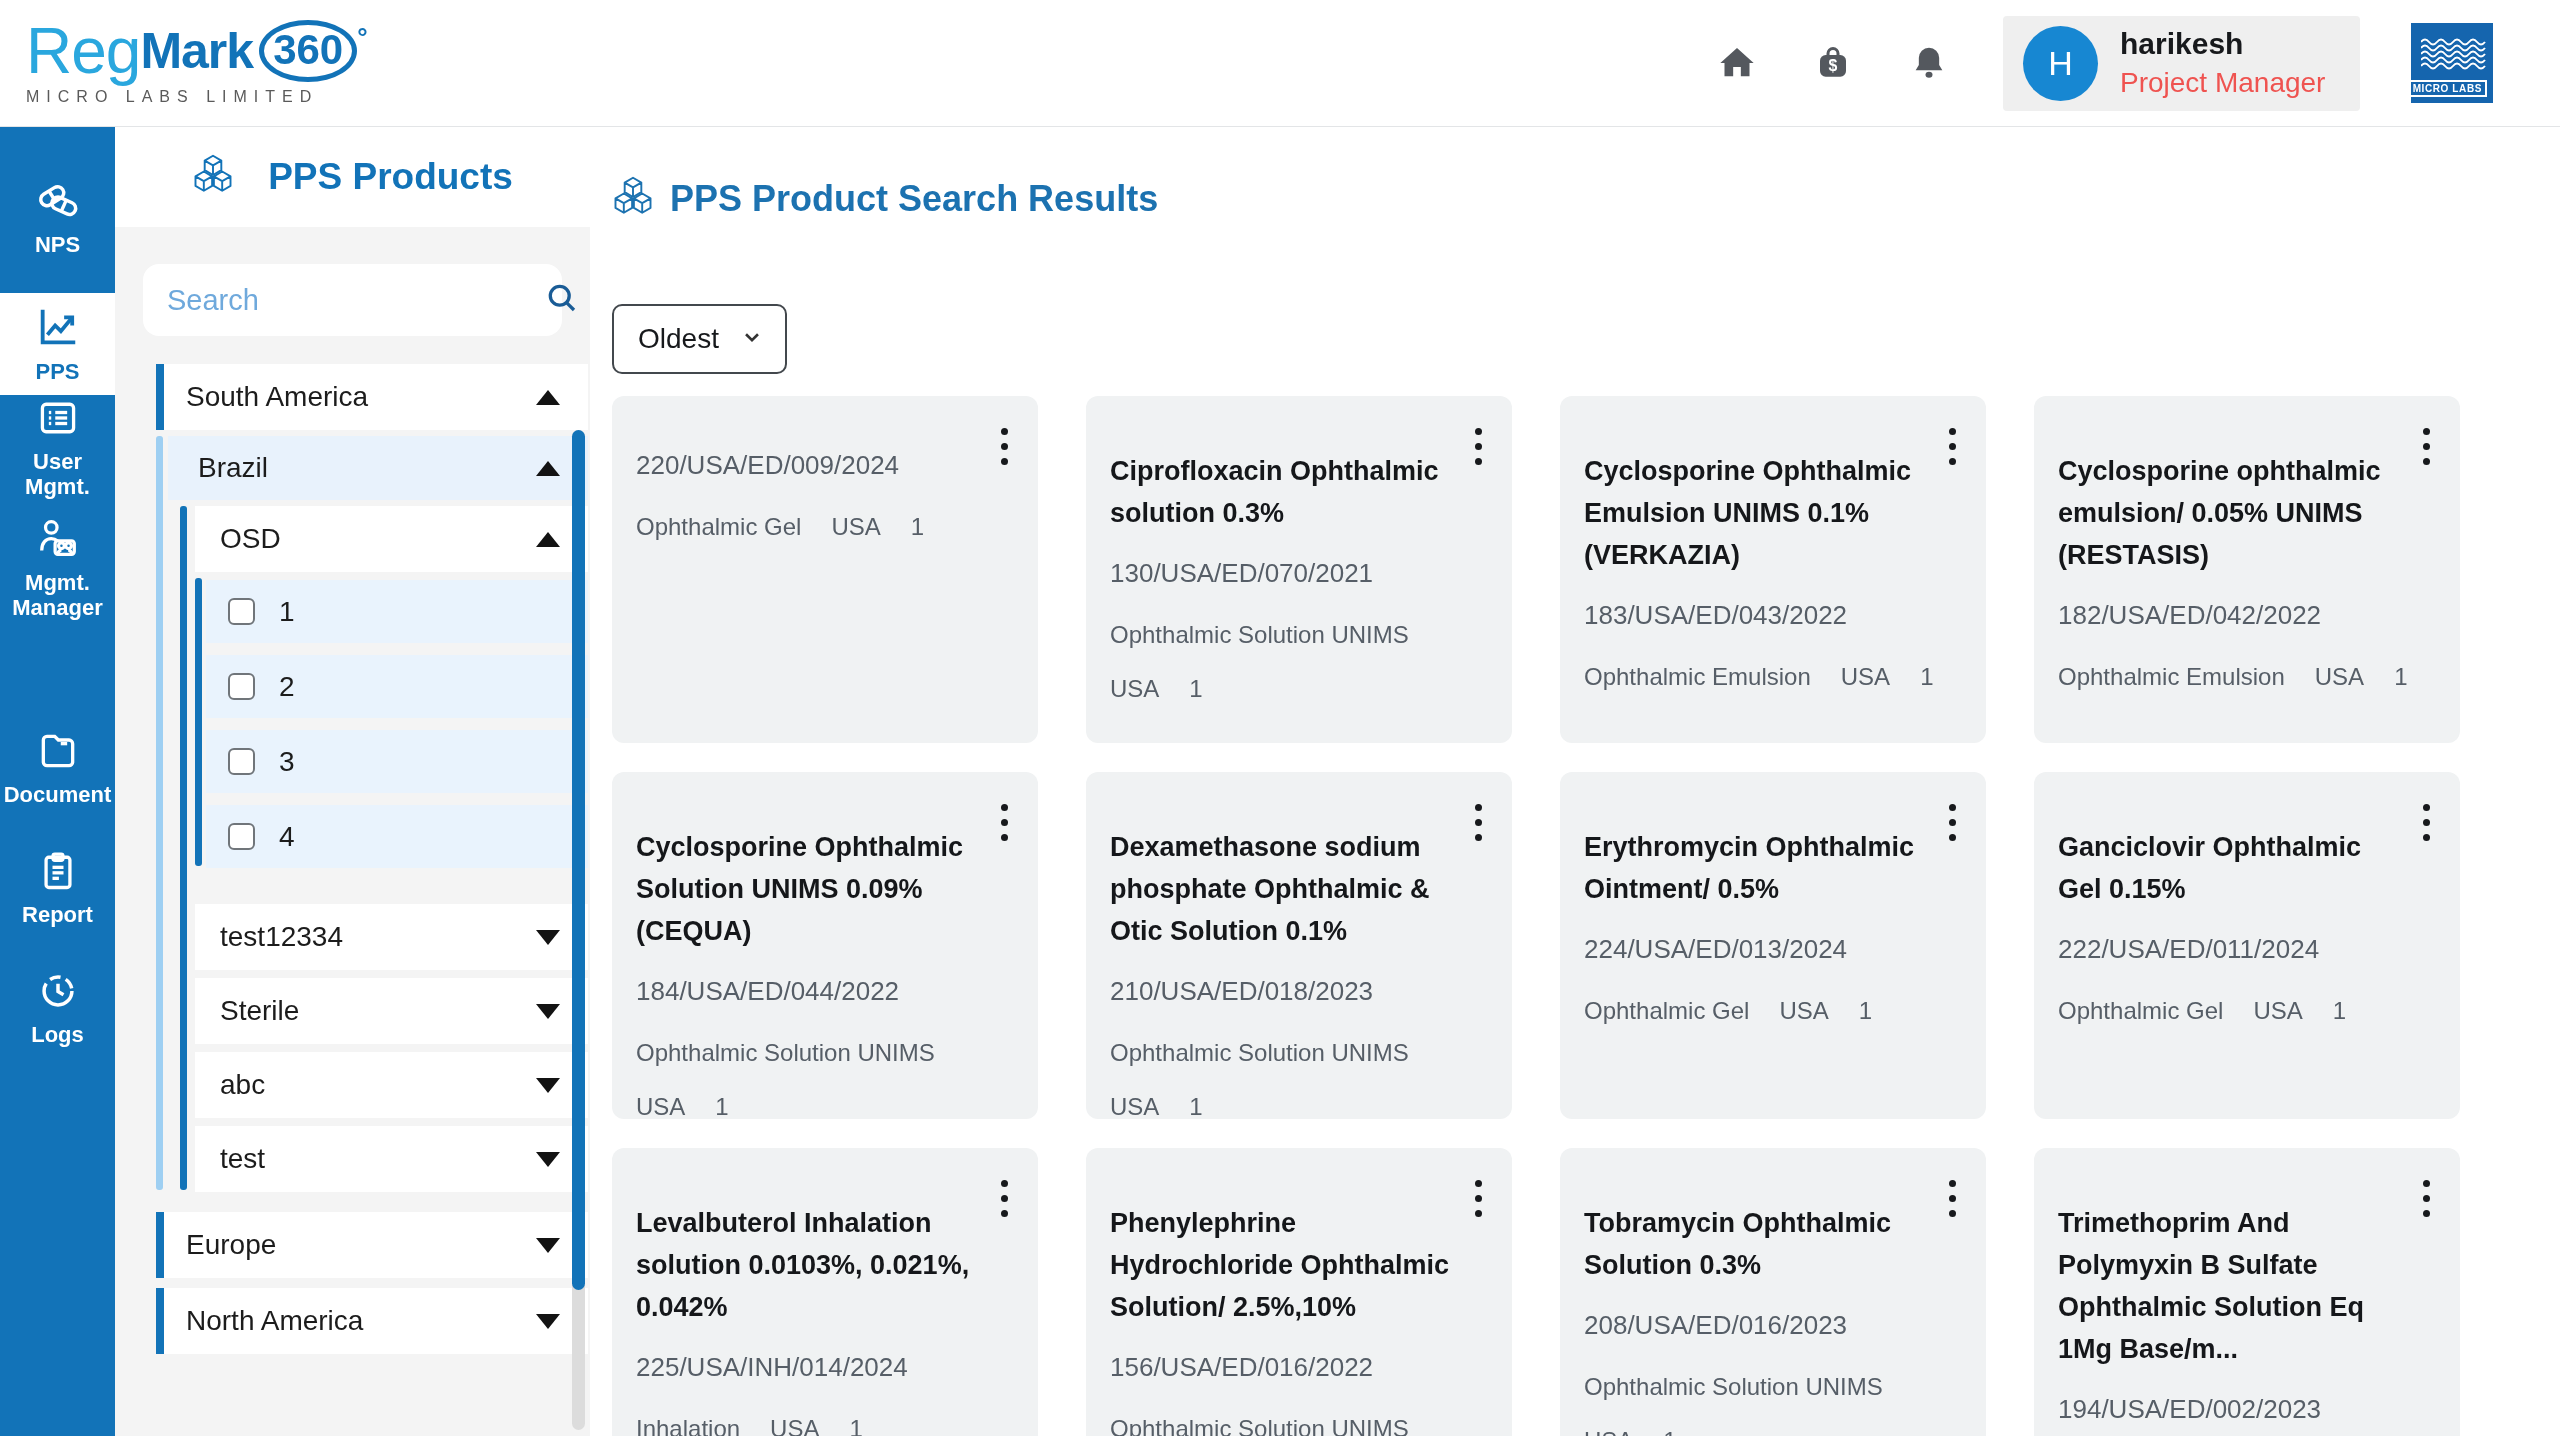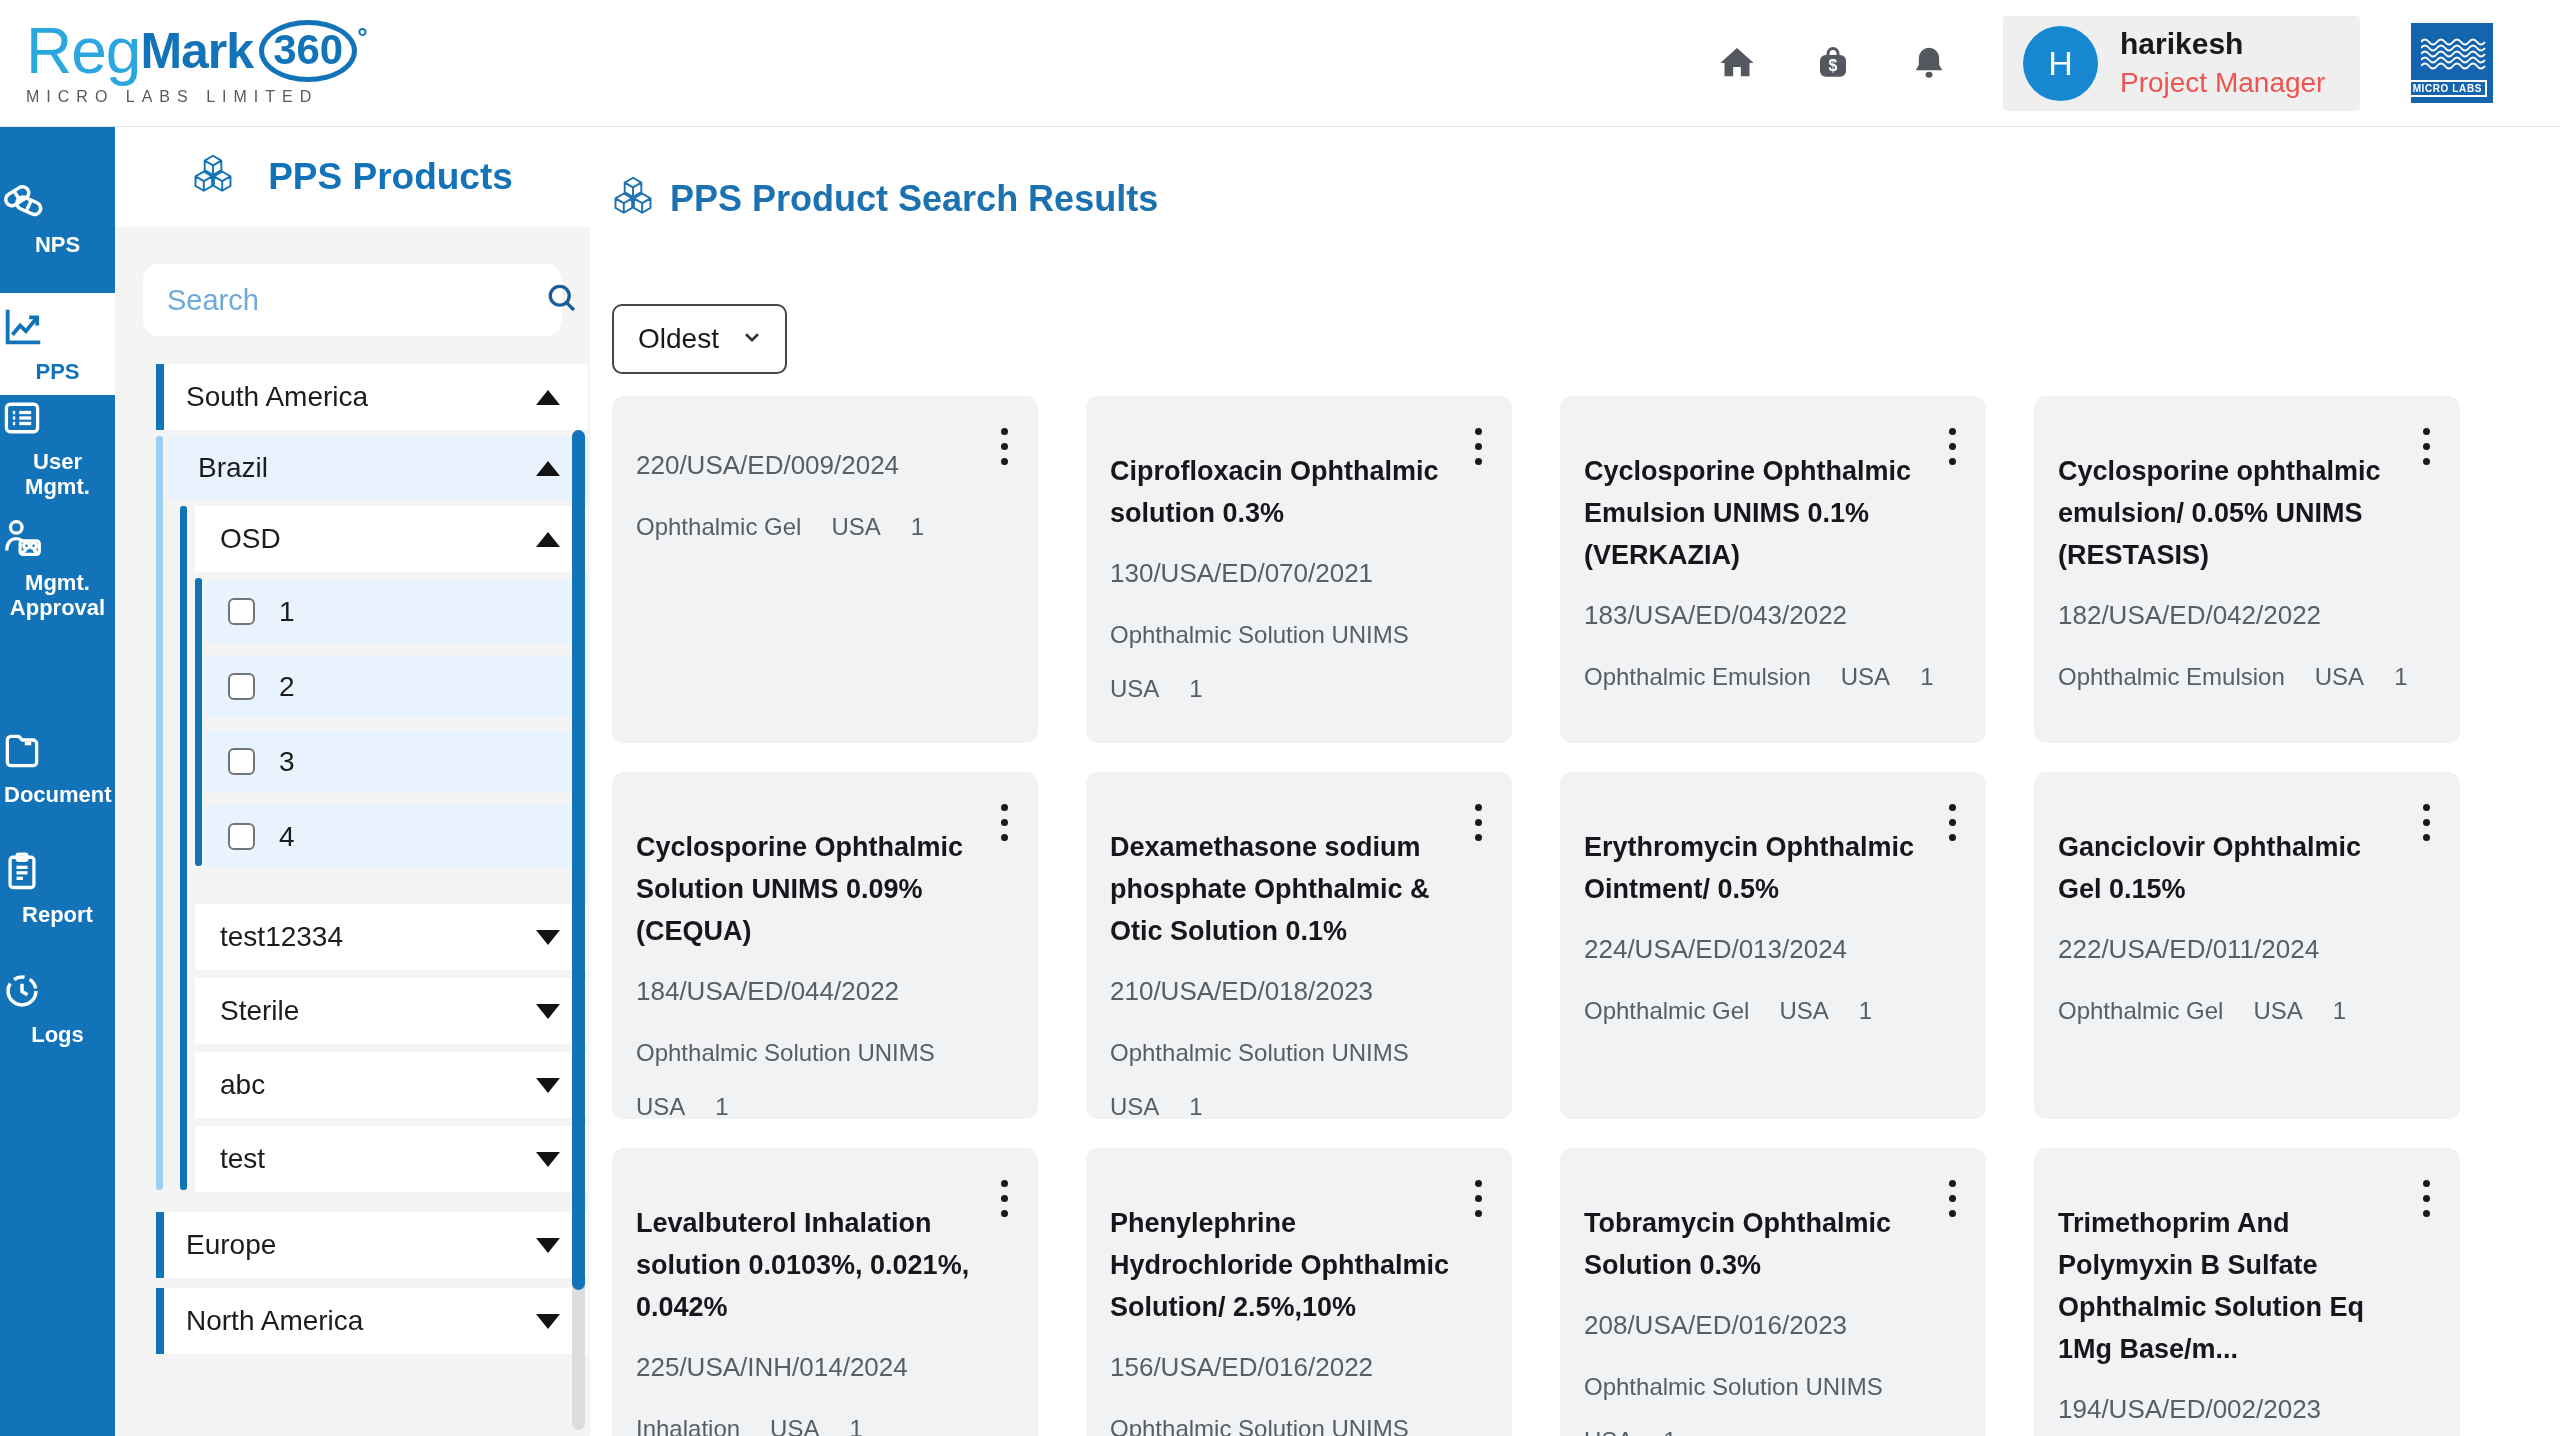--- a/index.html
+++ b/index.html
@@ -30,21 +30,21 @@
   .chip-role { font-size:28px; color:#ef5350; }
   .ml-logo { margin:0 67px 0 51px; width:82px; height:80px; background:#1565ae; display:flex;
              flex-direction:column; align-items:flex-end; justify-content:flex-end; padding:7px 6px 6px; }
   .ml-waves { flex:1; display:flex; align-items:center; }
   .ml-text { border:2px solid #fff; color:#fff; font-size:10px; font-weight:700; letter-spacing:0.6px;
              padding:1px 3px; white-space:nowrap; }
 
   
   .sidenav { position:absolute; left:0; top:127px; width:115px; height:1309px; background:#1273b8;
              display:flex; flex-direction:column; align-items:stretch; }
-  .nav-item { display:flex; flex-direction:column; justify-content:center;
+  .nav-item { display:flex; flex-direction:column; align-items:center; justify-content:center;
               gap:9px; color:#fff; cursor:pointer; }
   .nav-item .nav-label { font-size:22px; font-weight:700; text-align:center; line-height:1.15;
                          padding:0 4px; }
   .nav-item svg { display:block; }
   .nav-item.active { background:#fff; color:#1273b8; }
   #nav-nps   { margin-top:40px; height:100px; }
   #nav-pps   { margin-top:26px; height:102px; }
   #nav-user  { margin-top:5px;  height:95px; }
   #nav-mgmt  { margin-top:25px; height:95px; }
   #nav-doc   { margin-top:108px; height:90px; }
@@ -222,21 +222,21 @@
     <span>
       <svg width="46" height="46" viewBox="0 0 24 24" stroke="currentColor" fill="none" stroke-width="1.7">
         <circle cx="8.5" cy="6.5" r="3"></circle>
         <path d="M3.5 18.5c0-4 2.2-6.2 5-6.2 1.3 0 2.4.5 3.3 1.3"></path>
         <rect x="10.5" y="13.5" width="10" height="7" rx="1.4"></rect>
         <circle cx="13.8" cy="16" r="1.5"></circle>
           <circle cx="17.5" cy="16" r="1.5"></circle>
         <path d="M11.8 20.5c.3-1.5 1.1-2.2 2-2.2m5.5 2.2c-.3-1.5-1.1-2.2-2-2.2"></path>
       </svg>
     </span>
-    <span class="nav-label">Mgmt. Approval</span>
+    <span class="nav-label">Mgmt. Manager</span>
   </div>
   <div class="nav-item" id="nav-doc">
     <span>
       <svg width="44" height="44" viewBox="0 0 24 24" stroke="currentColor" fill="none" stroke-width="1.8">
         <path d="M4 18V6a2 2 0 0 1 2-2h4.2l2 2H18a2 2 0 0 1 2 2v10a2 2 0 0 1-2 2H6a2 2 0 0 1-2-2z"></path>
         <line x1="13.5" y1="8" x2="17" y2="8"></line>
       </svg>
     </span>
     <span class="nav-label">Document</span>
   </div>

